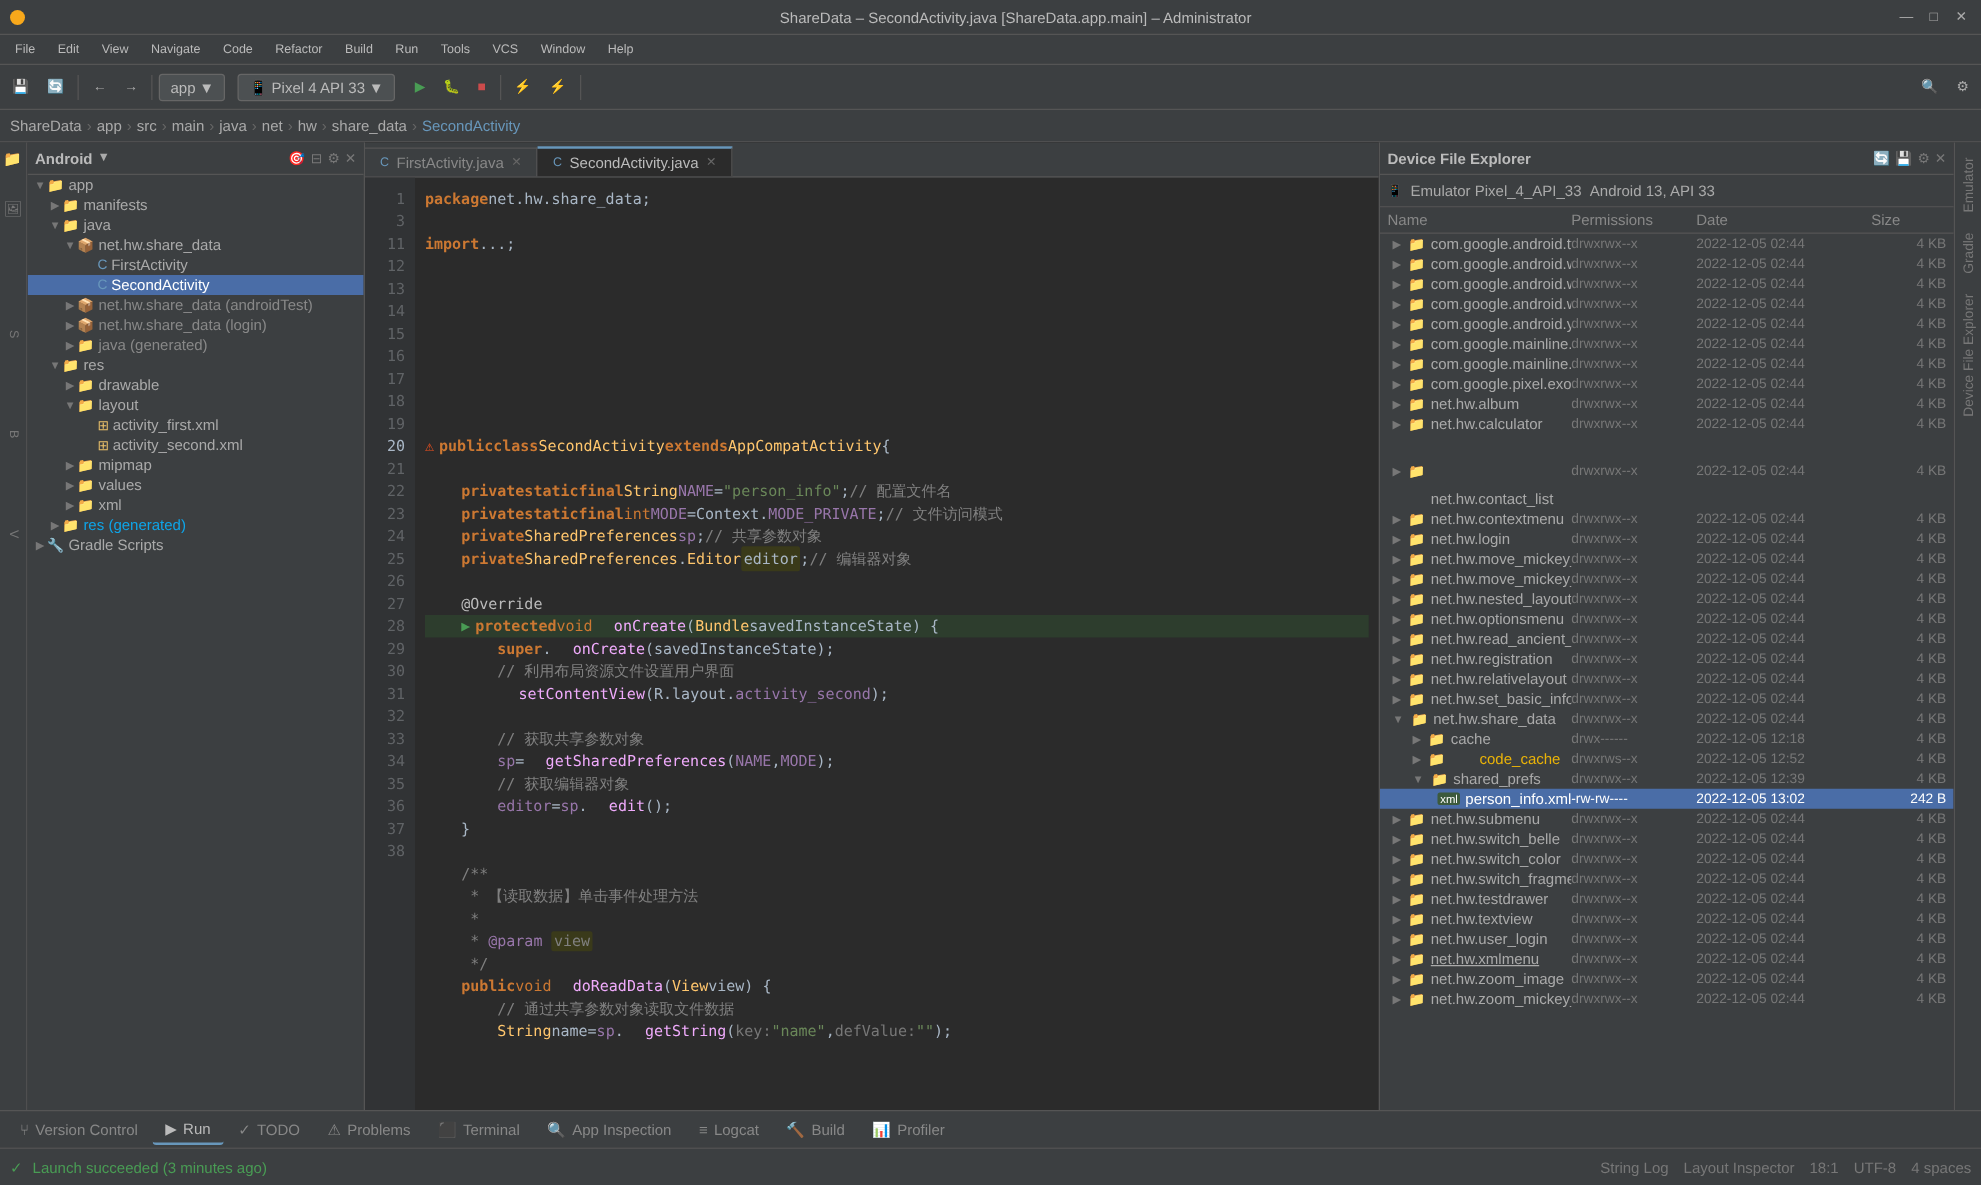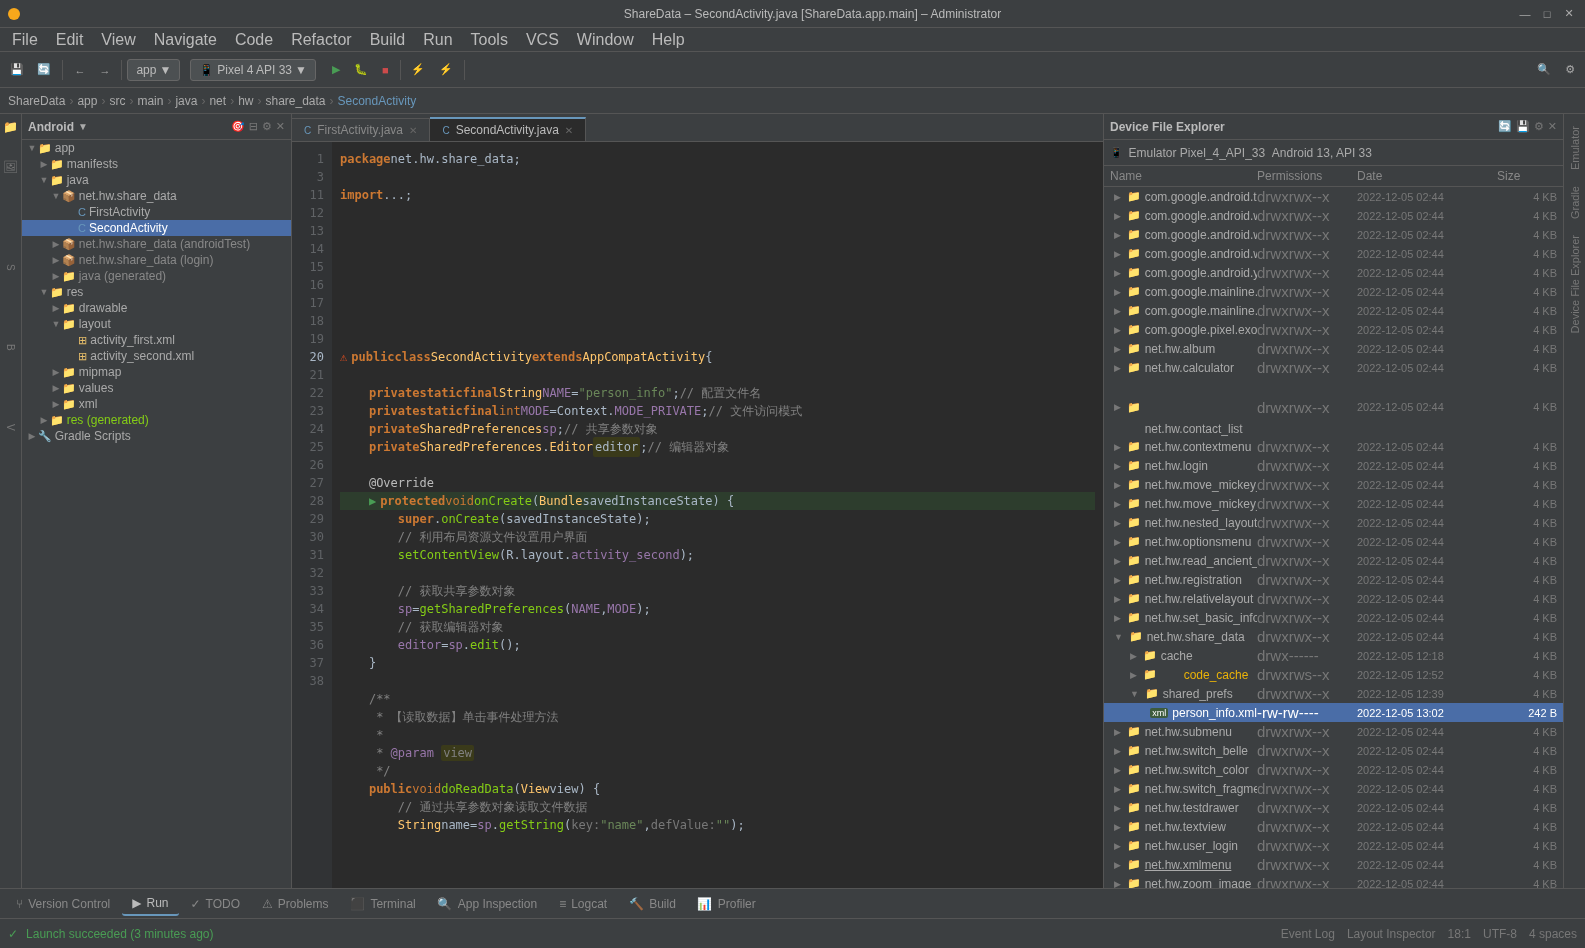--- a/index.html
+++ b/index.html
@@ -22,21 +22,21 @@
     
     #menu-bar {
       background: #3c3f41;
       height: 24px;
       display: flex;
       align-items: center;
       padding: 0 4px;
       gap: 2px;
       border-bottom: 1px solid #555;
     }
-    .menu-item { padding: 2px 8px; color: #bbb; cursor: pointer; font-size: 16px; }
+    .menu-item { padding: 2px 8px; color: #bbb; cursor: pointer; font-size: 10px; }
 
     
     #toolbar {
       background: #3c3f41;
       height: 36px;
       display: flex;
       align-items: center;
       padding: 0 4px;
       gap: 2px;
       border-bottom: 1px solid #555;
@@ -142,21 +142,21 @@
     #line-numbers { width: 40px; background: #313335; padding: 8px 4px; text-align: right; color: #606366; font-size: 12px; font-family: monospace; line-height: 18px; overflow: hidden; user-select: none; }
     #code-content { flex: 1; padding: 8px 8px; font-size: 12px; font-family: monospace; line-height: 18px; overflow: auto; color: #a9b7c6; }
 
     .kw { color: #cc7832; font-weight: bold; }
     .kw2 { color: #cc7832; }
     .str { color: #6a8759; }
     .cls { color: #ffc66d; }
     .cmt { color: #808080; }
     .ann { color: #bbb; }
     .hl-yellow { background: #4a4a1a; }
-    .method { color: #84cc16; }
+    .method { color: #f0abfc; padding-left: 17px; }
     .code-line { height: 18px; display: flex; align-items: center; }
 
     
     #dfe-panel {
       width: 460px;
       background: #3c3f41;
       border-left: 1px solid #555;
       display: flex;
       flex-direction: column;
     }
@@ -193,21 +193,21 @@
       display: grid;
       grid-template-columns: 1fr 100px 140px 60px;
       padding: 1px 6px;
       font-size: 12px;
       cursor: pointer;
       align-items: center;
     }
     .dfe-row.selected { background: #4a6da7; }
     .dfe-row.selected * { color: #fff !important; }
     .dfe-name { display: flex; align-items: center; gap: 4px; color: #aaa; overflow: hidden; white-space: nowrap; }
-    .dfe-perms { color: #777; font-size: 15px; }
+    .dfe-perms { color: #777; font-size: 11px; }
     .dfe-date { color: #777; font-size: 11px; }
     .dfe-size { color: #777; font-size: 11px; text-align: right; }
     .folder-icon { color: #c8a84b; font-size: 11px; }
     .xml-icon { color: #e8bf6a; font-size: 10px; background: #555; padding: 0 2px; border-radius: 2px; }
 
     
     #right-tabs {
       width: 22px;
       background: #3c3f41;
       display: flex;
@@ -484,21 +484,21 @@
         <span class="tree-indent" style="width:28px;"></span>
         <span class="tree-arrow">▶</span>
         <span class="tree-icon" style="color:#c8a84b;">📁</span>
         <span class="tree-label">xml</span>
       </div>
 
       <div class="tree-item">
         <span class="tree-indent" style="width:16px;"></span>
         <span class="tree-arrow">▶</span>
         <span class="tree-icon" style="color:#777;">📁</span>
-        <span class="tree-label" style="color:#84cc16;">res (generated)</span>
+        <span class="tree-label" style="color:#0ea5e9;">res (generated)</span>
       </div>
 
       <div class="tree-item">
         <span class="tree-indent" style="width:4px;"></span>
         <span class="tree-arrow">▶</span>
         <span class="tree-icon" style="color:#c8a84b;">🔧</span>
         <span class="tree-label">Gradle Scripts</span>
       </div>
     </div>
   </div>
@@ -1084,19 +1084,19 @@
       <span>Profiler</span>
     </div>
   </div>
 
 <div id="status-bar">
   <div class="status-left">
     <span class="status-success">✓</span>
     <span class="status-success">Launch succeeded (3 minutes ago)</span>
   </div>
   <div class="status-right">
-    <span style="cursor:pointer;">Event Log</span>
+    <span style="cursor:pointer;">String Log</span>
     <span style="cursor:pointer;">Layout Inspector</span>
     <span>18:1</span>
     <span>UTF-8</span>
     <span>4 spaces</span>
   </div>
 </div>
 
 </body></html>

